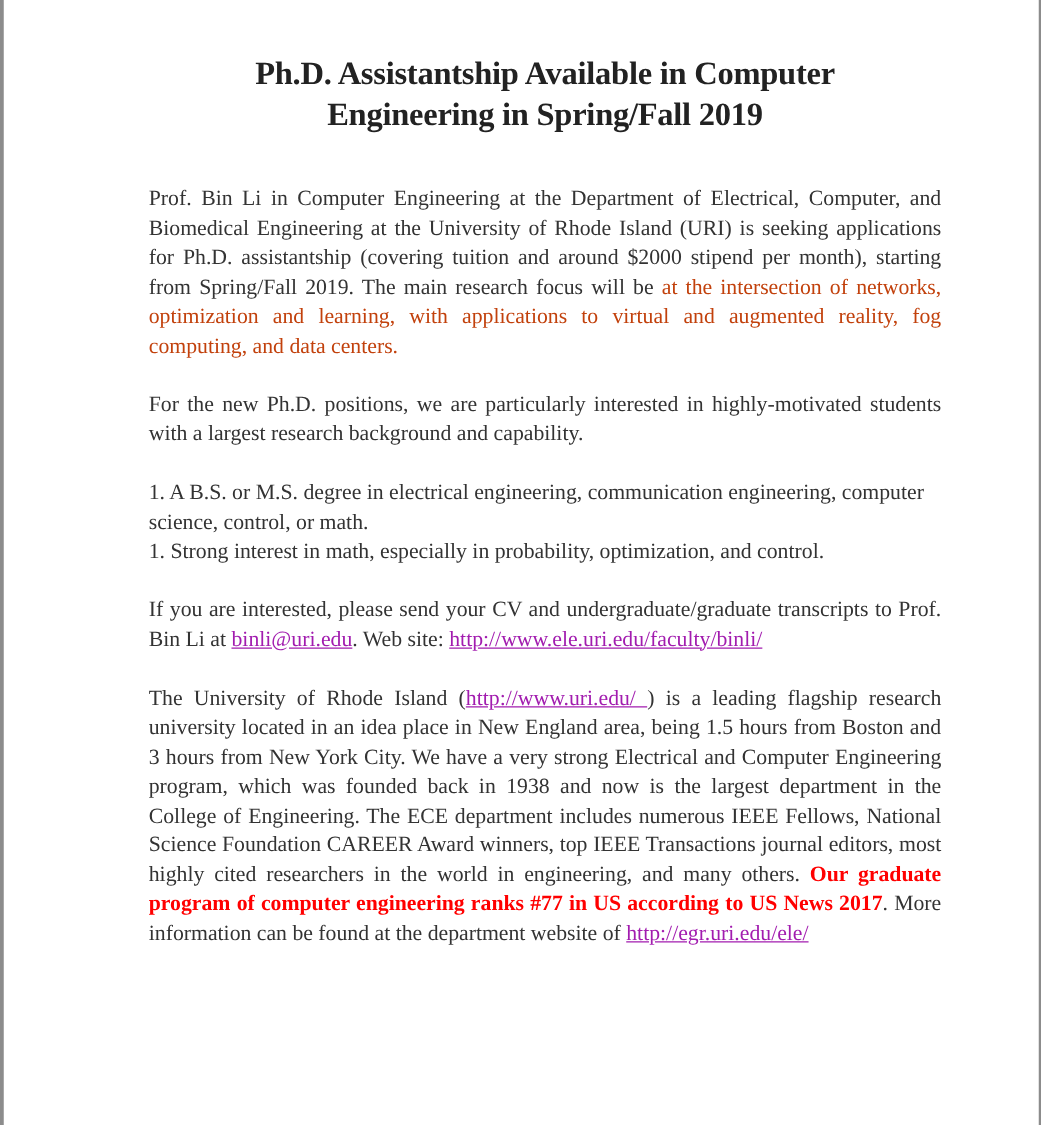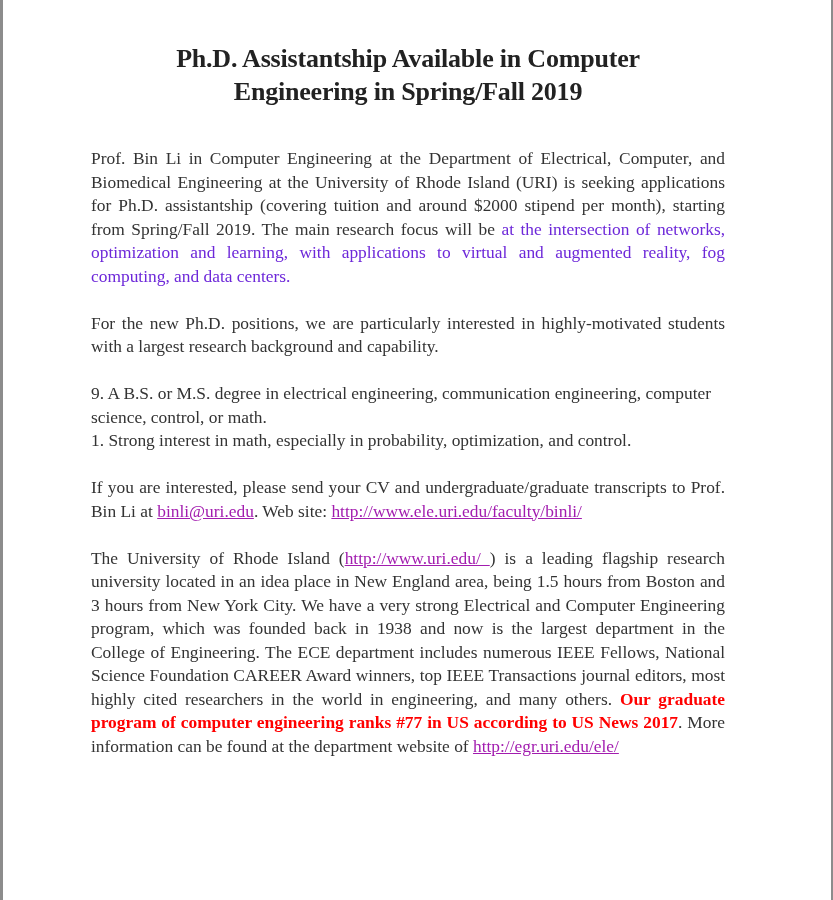--- a/index.html
+++ b/index.html
@@ -20,21 +20,21 @@
       background: #8c8c8c;
     }
     .edge-right {
       position: absolute;
       right: 0; top: 0;
       width: 2px; height: 900px;
       background: #8c8c8c;
     }
     .page {
       position: absolute;
-      left: 91px;
+      left: 119px;
       top: 42px;
       width: 634px;
       font-family: "Liberation Serif", "DejaVu Serif", serif;
       color: #333333;
     }
     .title {
       text-align: center;
       font-weight: bold;
       font-size: 26px;
       line-height: 33px;
@@ -43,21 +43,21 @@
       letter-spacing: -0.2px;
     }
     p {
       margin: 0;
       font-size: 17.4px;
       line-height: 23.5px;
       text-align: justify;
     }
     .p1 { margin-top: 39px; }
     .gap { margin-top: 23.5px; }
-    .dark { color: #6d28d9; }
+    .dark { color: #c2410c; }
     .red { color: #ff0000; font-weight: bold; }
     a {
       color: #a21caf;
       text-decoration: underline;
     }
     .list p { text-align: left; }
   </style>
 </head>
 <body>
 
@@ -68,20 +68,20 @@
   <h1 class="title">
     <span>Ph.D. Assistantship Available in Computer</span><br>
     <span>Engineering in Spring/Fall 2019</span>
   </h1>
 
   <p class="p1"><span>Prof. Bin Li in Computer Engineering at the Department of Electrical, Computer, and Biomedical Engineering at the University of Rhode Island (URI) is seeking applications for Ph.D. assistantship (covering tuition and around $2000 stipend per month), starting from Spring/Fall 2019. The main research focus will be </span><span class="dark">at the intersection of networks, optimization and learning, with applications to virtual and augmented reality, fog computing, and data centers.</span></p>
 
   <p class="gap">For the new Ph.D. positions, we are particularly interested in highly-motivated students with a largest research background and capability.</p>
 
   <div class="list gap">
-    <p>9. A B.S. or M.S. degree in electrical engineering, communication engineering, computer science, control, or math.</p>
+    <p>1. A B.S. or M.S. degree in electrical engineering, communication engineering, computer science, control, or math.</p>
     <p>1. Strong interest in math, especially in probability, optimization, and control.</p>
   </div>
 
   <p class="gap"><span>If you are interested, please send your CV and undergraduate/graduate transcripts to Prof. Bin Li at </span><a href="#">binli@uri.edu</a><span>. Web site: </span><a href="#">http://www.ele.uri.edu/faculty/binli/</a></p>
 
   <p class="gap"><span>The University of Rhode Island (</span><a href="#">http://www.uri.edu/ </a><span>) is a leading flagship research university located in an idea place in New England area, being 1.5 hours from Boston and 3 hours from New York City. We have a very strong Electrical and Computer Engineering program, which was founded back in 1938 and now is the largest department in the College of Engineering. The ECE department includes numerous IEEE Fellows, National Science Foundation CAREER Award winners, top IEEE Transactions journal editors, most highly cited researchers in the world in engineering, and many others. </span><span class="red">Our graduate program of computer engineering ranks #77 in US according to US News 2017</span><span>. More information can be found at the department website of </span><a href="#">http://egr.uri.edu/ele/</a></p>
 </div>
 
 </body></html>

